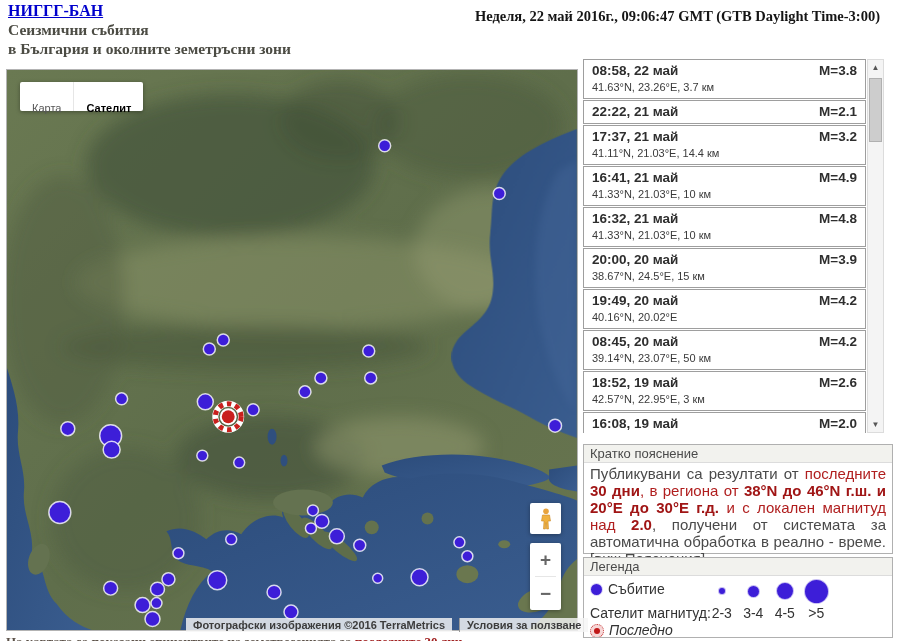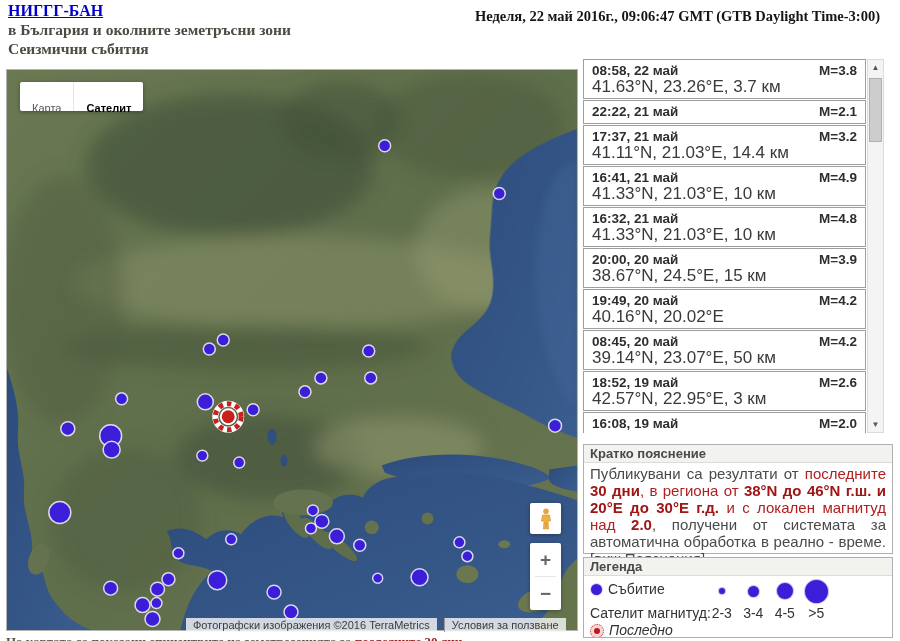--- a/index.html
+++ b/index.html
@@ -29,43 +29,43 @@
     border-radius:2px; box-shadow:0 1px 4px rgba(0,0,0,.35); z-index:5; display:flex;
     align-items:center; justify-content:center; cursor:pointer; }
   .zoomctrl { position:absolute; left:530px; top:543px; width:31px; height:67px; background:#fff;
     border-radius:2px; box-shadow:0 1px 4px rgba(0,0,0,.35); z-index:5; }
   .zbtn { width:100%; height:33px; font-size:19px; color:#666; text-align:center; line-height:33px;
     cursor:pointer; font-weight:bold; }
   .zdiv { height:1px; background:#e6e6e6; margin:0 5px; }
 
   .attrib { position:absolute; left:186px; top:618px; width:392px; height:14px; z-index:5;
     display:flex; font-size:11px; color:#3c3c3c; }
-  .attrib .seg { background:rgba(245,245,245,.82); padding:0 7px; line-height:14px; white-space:nowrap; }
+  .attrib .seg { background:rgba(245,245,245,.82); padding:0 7px; line-height:14px; white-space:nowrap;font-weight:bold; }
   .attrib .seg + .seg { border-left:1px solid #9a9a9a; cursor:pointer;margin-left:7px; }
 
   
   .event-list { position:absolute; left:583px; top:59px; width:283px; height:374px; overflow:hidden; }
   .ev-row { border:1px solid #9e9e9e; background:#fff; margin-bottom:1px; padding:2px 8px 3px; cursor:pointer; }
   .ev-l1 { display:flex; justify-content:space-between; font-weight:bold; font-size:13.5px;
     color:#2e2e2e; line-height:17px; }
-  .ev-l2 { font-size:17px; color:#3a3a3a; line-height:16px; }
+  .ev-l2 { font-size:11px; color:#3a3a3a; line-height:16px; }
 
   .scrollbar { position:absolute; left:867px; top:59px; width:17px; height:374px;
     background:#f4f4f4; border:1px solid #dcdcdc; }
   .sb-arrow { position:absolute; left:0; width:15px; height:15px; text-align:center; font-size:8px;
     color:#555; line-height:15px; cursor:pointer; }
   .sb-up { top:0; } .sb-down { bottom:0; }
   .sb-thumb { position:absolute; left:1px; top:18px; width:13px; height:64px; background:#cdcdcd;
     border:1px solid #b0b0b0; cursor:pointer; }
 
   
   .sumbox { position:absolute; left:583px; top:444px; width:310px; height:110px;
     border:1px solid #b0b0b0; background:#fff; }
   .box-title { background:#f2f2ee; border-bottom:1px solid #dcdcdc; padding:1px 6px;
-    font-size:13px; font-weight:bold; color:#4a4a4a; }
+    font-size:13px; font-weight:normal; color:#4a4a4a; }
   .sum-body { padding:2px 6px; font-size:15px; line-height:17px; text-align:justify; color:#4a4a4a; }
   .t-n { color:#4a4a4a; }
   .t-r { color:#b01e1e; }
   .t-rb { color:#a01515; font-weight:bold; }
   .t-link { color:#4a4a4a; text-decoration:underline; cursor:pointer; }
 
   
   .legbox { position:absolute; left:583px; top:557px; width:310px; height:81px;
     border:1px solid #b0b0b0; background:#fff; overflow:hidden; }
   .lg-row { position:absolute; left:6px; font-size:14px; color:#333; }
@@ -84,22 +84,22 @@
   
   .foot-partial { position:absolute; left:6px; top:634px; width:560px; height:7px; overflow:hidden;
     font-family:"Liberation Serif", serif; font-weight:bold; font-size:13px; color:#5b5148; }
   .foot-partial .red { color:#a02020; }
 </style>
 </head>
 <body>
 
 <div class="hdr-left">
   <span class="site-link">НИГГГ-БАН</span>
+  <div class="subtitle">Сеизмични събития</div>
   <div class="subtitle">в България и околните земетръсни зони</div>
-  <div class="subtitle">Сеизмични събития</div>
 </div>
 <div class="hdr-right">
   <div class="datetime">Неделя, 22 май 2016г., 09:06:47 GMT (GTB Daylight Time-3:00)</div>
 </div>
 
 <div class="map-box">
   <svg class="terrain" width="570" height="560" viewBox="6 69 572 562" xmlns="http://www.w3.org/2000/svg">
     <defs>
       <linearGradient id="landg" x1="0" y1="0" x2="1" y2="1">
         <stop offset="0" stop-color="#6a7952"></stop>

